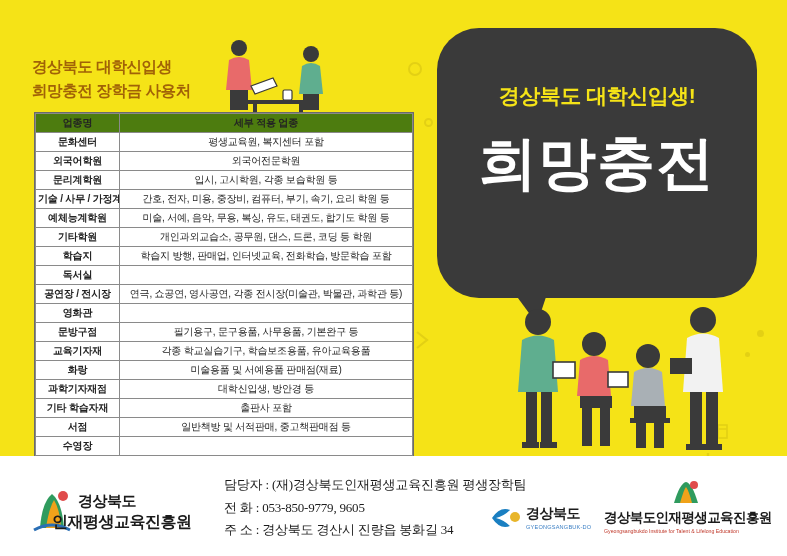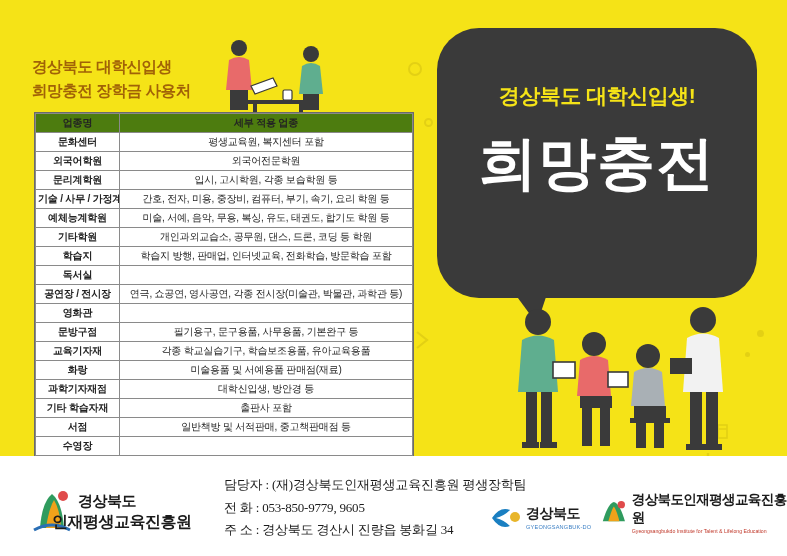--- a/index.html
+++ b/index.html
@@ -138,21 +138,21 @@
     font-family: Liberation Serif, serif;
   }
   .footer-logo-r1 {
     position: absolute; left: 488px; bottom: 24px;
     display: flex; align-items: center;
   }
   .footer-logo-r1 .t1 { font-size: 14px; font-weight: bold; color: #1b1b1b; letter-spacing: -0.5px; }
   .footer-logo-r1 .t2 { font-size: 5.6px; color: #3b7fc4; letter-spacing: 0.2px; margin-top: 1px; }
   .footer-logo-r2 {
     position: absolute; left: 600px; bottom: 22px;
-    display: flex; align-items: center;
+    display: flex; align-items: center; flex-direction: column;
   }
   .footer-logo-r2 .t1 { font-size: 13.5px; font-weight: bold; color: #1b1b1b; letter-spacing: -0.6px; }
   .footer-logo-r2 .t2 { font-size: 5.2px; color: #c0392b; letter-spacing: 0px; margin-top: 1px; }
   
   .deco { position: absolute; }
   .ring {
     border-radius: 50%;
     border: 2px solid #e3d014;
   }
   .dot { border-radius: 50%; background: #e3d014; }

